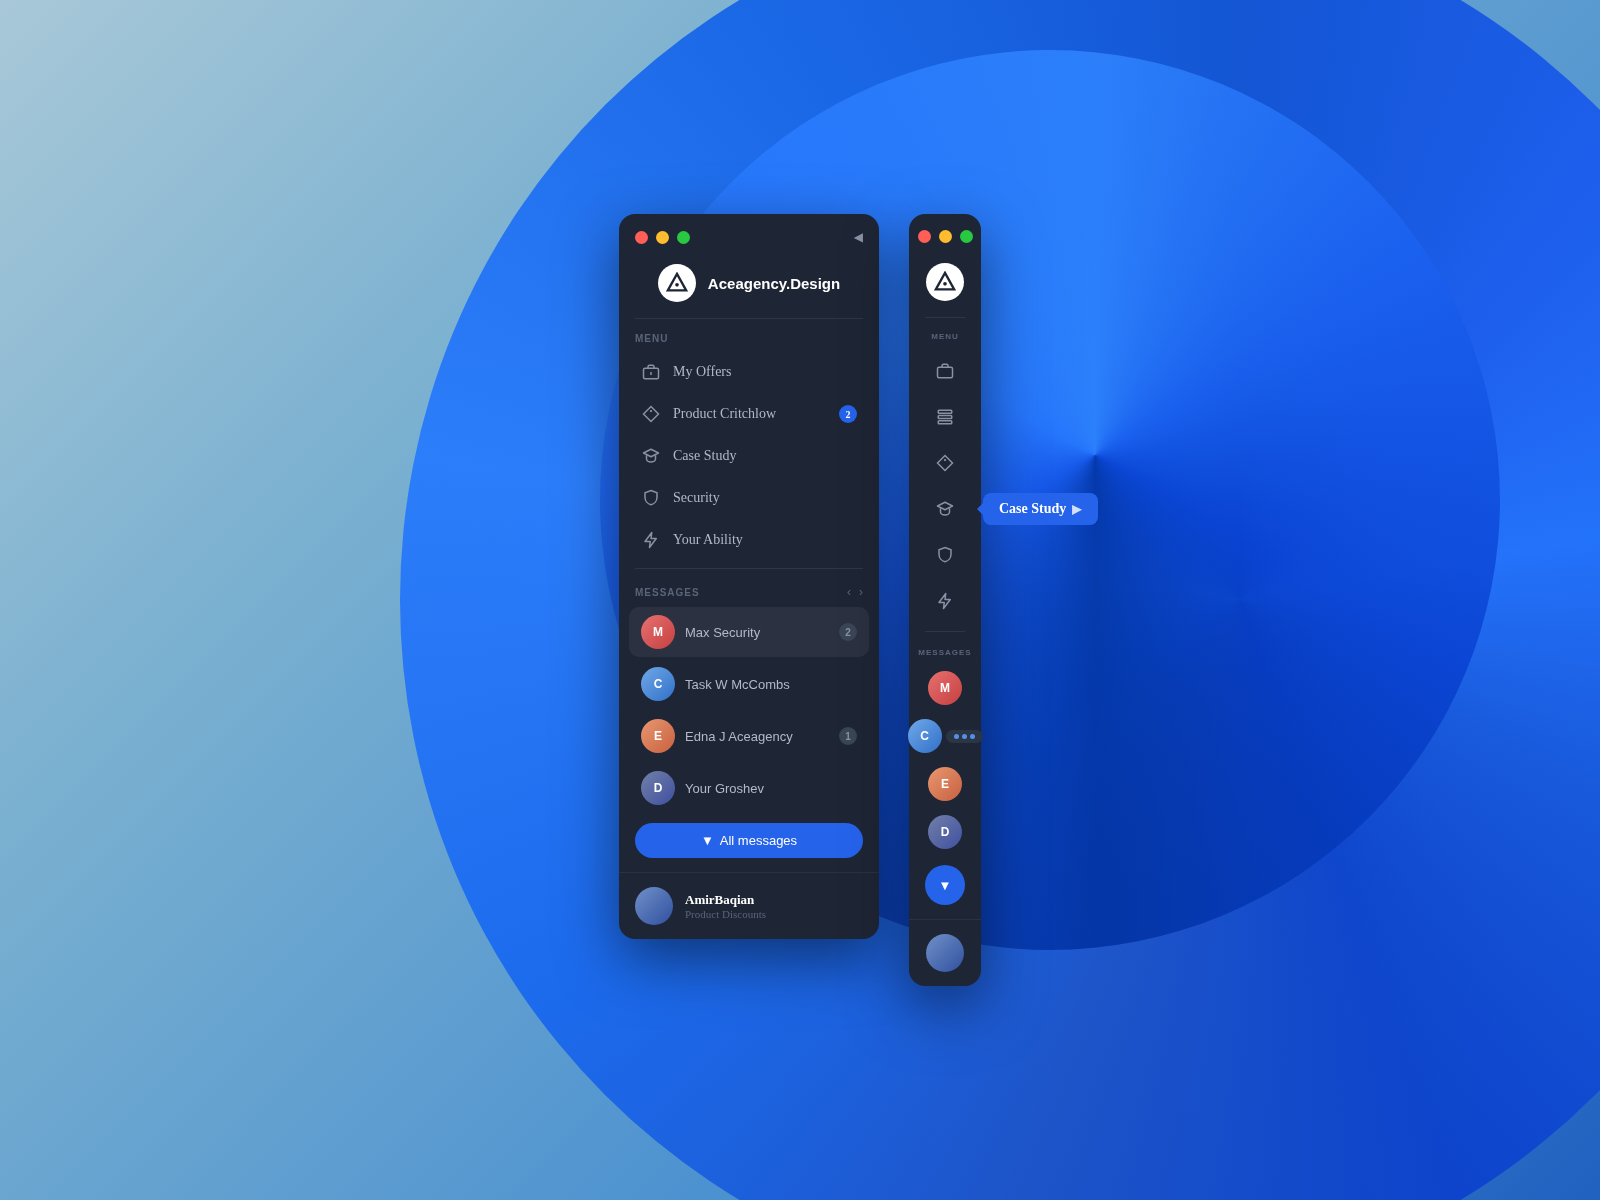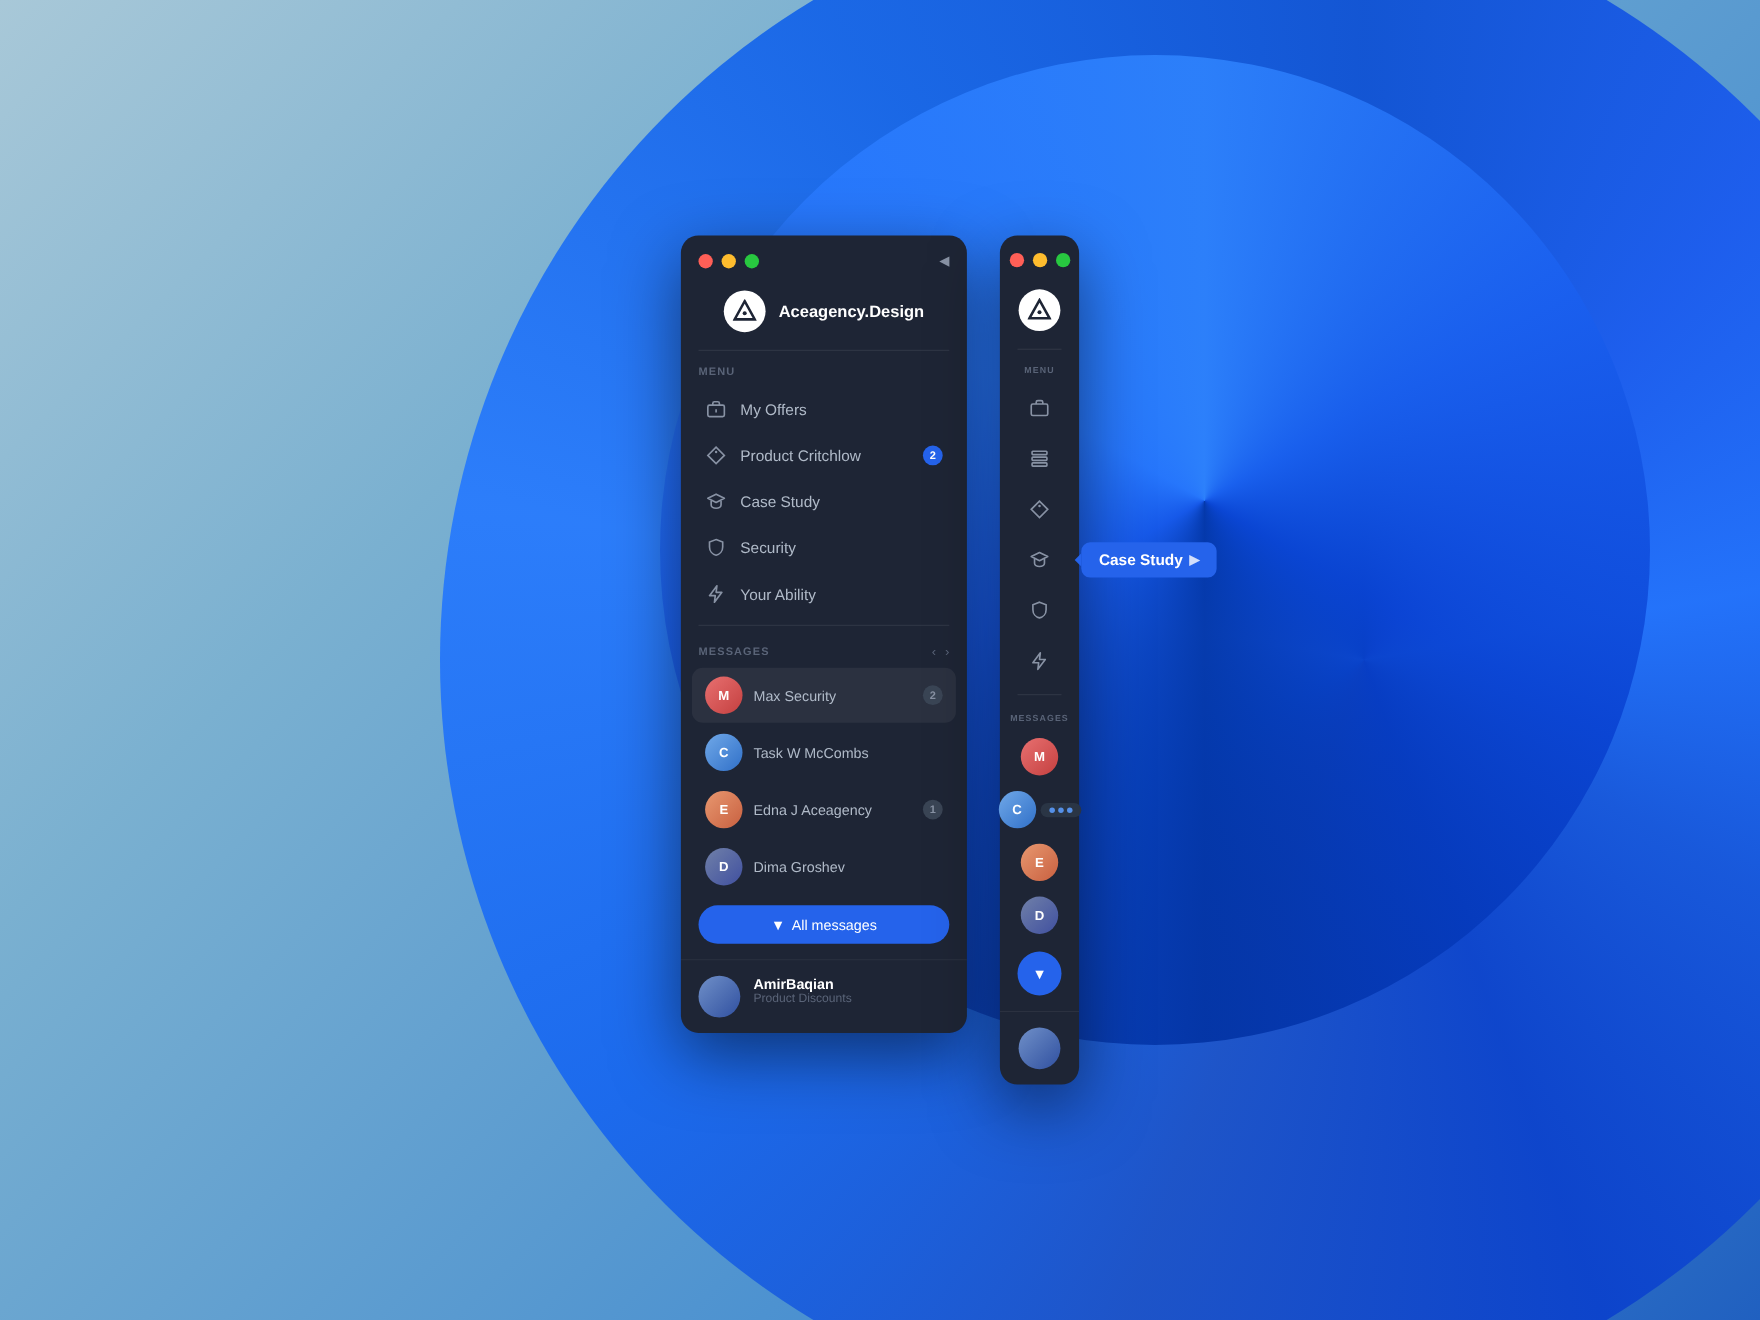--- a/index.html
+++ b/index.html
@@ -153,20 +153,21 @@
       color: #5a6478;
       letter-spacing: 1px;
       text-transform: uppercase;
     }
 
     .menu-items {
       display: flex;
       flex-direction: column;
       gap: 2px;
       padding: 0 10px;
+      font-family: Liberation Serif, serif;
     }
 
     .menu-item {
       display: flex;
       align-items: center;
       gap: 12px;
       padding: 10px 12px;
       border-radius: 10px;
       cursor: pointer;
       transition: background 0.2s;
@@ -299,25 +300,26 @@
       font-weight: 500;
       cursor: pointer;
       display: flex;
       align-items: center;
       justify-content: center;
       gap: 6px;
     }
 
     .user-profile {
       display: flex;
-      align-items: flex-start;
+      align-items: center;
       gap: 12px;
       padding: 14px 16px;
       border-top: 1px solid rgba(255,255,255,0.06);
       margin-top: 4px;
+      font-family: Liberation Serif, serif;
     }
 
     .profile-avatar {
       width: 38px;
       height: 38px;
       border-radius: 50%;
       background: linear-gradient(135deg, #7090c8, #3050a0);
       flex-shrink: 0;
     }
 
@@ -562,21 +564,21 @@
       </div>
 
       <div class="message-item">
         <div class="avatar-sm" style="background: linear-gradient(135deg, #e89870, #c86040);">E</div>
         <span class="message-name">Edna J Aceagency</span>
         <div class="message-badge">1</div>
       </div>
 
       <div class="message-item">
         <div class="avatar-sm" style="background: linear-gradient(135deg, #7080a8, #4050a0);">D</div>
-        <span class="message-name">Dima Groshev</span>
+        <span class="message-name">Your Groshev</span>
       </div>
     </div>
 
     <button class="all-messages-btn">
       <span>▼</span>
       <span class="btn-text">All messages</span>
     </button>
 
     <div class="user-profile">
       <div class="profile-avatar" style="background: linear-gradient(135deg, #7090c8, #3050a0); width:38px; height:38px; border-radius:50%;"></div>

